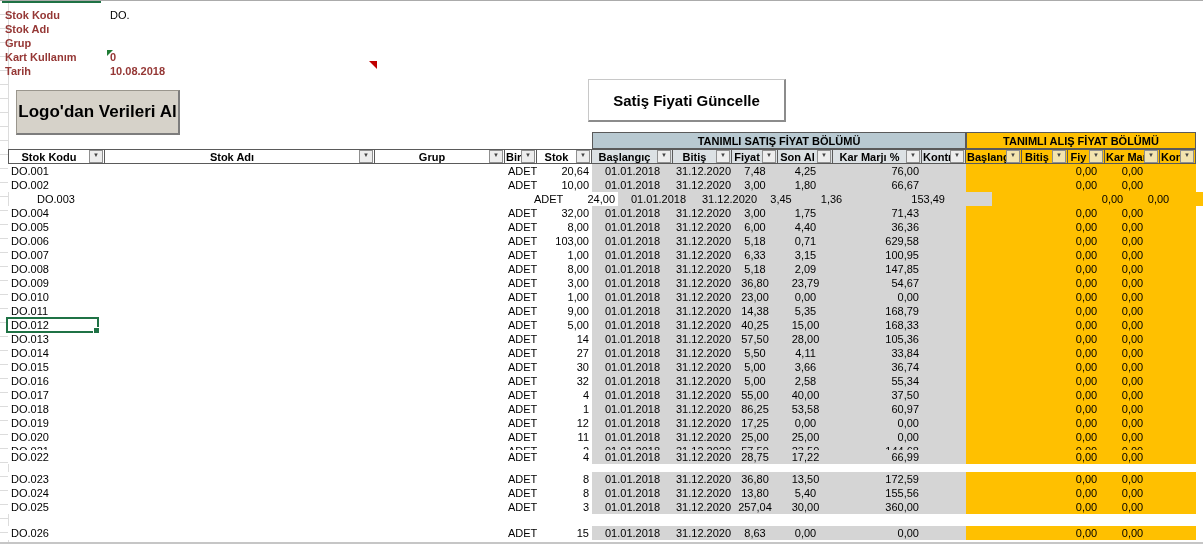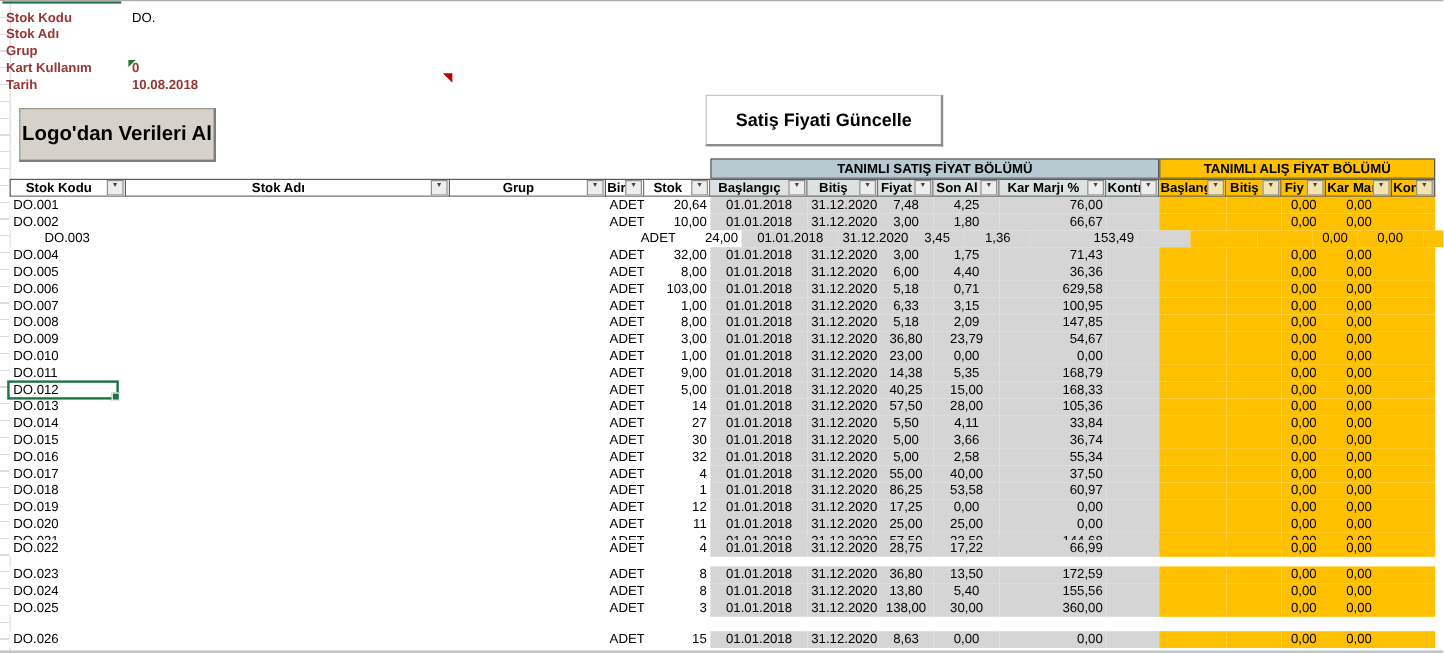--- a/index.html
+++ b/index.html
@@ -585,21 +585,21 @@
         <div class="cell purch al-left" style="width: 36px;"></div>
       </div>
       <div class="row" style="top: 499px;">
         <div class="cell main al-left" style="width: 97px;">DO.025</div>
         <div class="cell main al-left" style="width: 270px;"></div>
         <div class="cell main al-left" style="width: 130px;"></div>
         <div class="cell main al-center" style="width: 32px;">ADET</div>
         <div class="cell main al-right" style="width: 55px;">3</div>
         <div class="cell sales al-center" style="width: 81px;">01.01.2018</div>
         <div class="cell sales al-center" style="width: 59px;">31.12.2020</div>
-        <div class="cell sales al-center" style="width: 46px;">138,00</div>
+        <div class="cell sales al-center" style="width: 46px;">257,04</div>
         <div class="cell sales al-center" style="width: 55px;">30,00</div>
         <div class="cell sales al-right" style="width: 89px;">360,00</div>
         <div class="cell sales al-left" style="width: 44px;"></div>
         <div class="cell purch al-left" style="width: 56px;"></div>
         <div class="cell purch al-left" style="width: 46px;"></div>
         <div class="cell purch al-center" style="width: 37px;">0,00</div>
         <div class="cell purch al-center" style="width: 55px;">0,00</div>
         <div class="cell purch al-left" style="width: 36px;"></div>
       </div>
       <div class="row" style="top: 513px; margin-top: 12px;">

